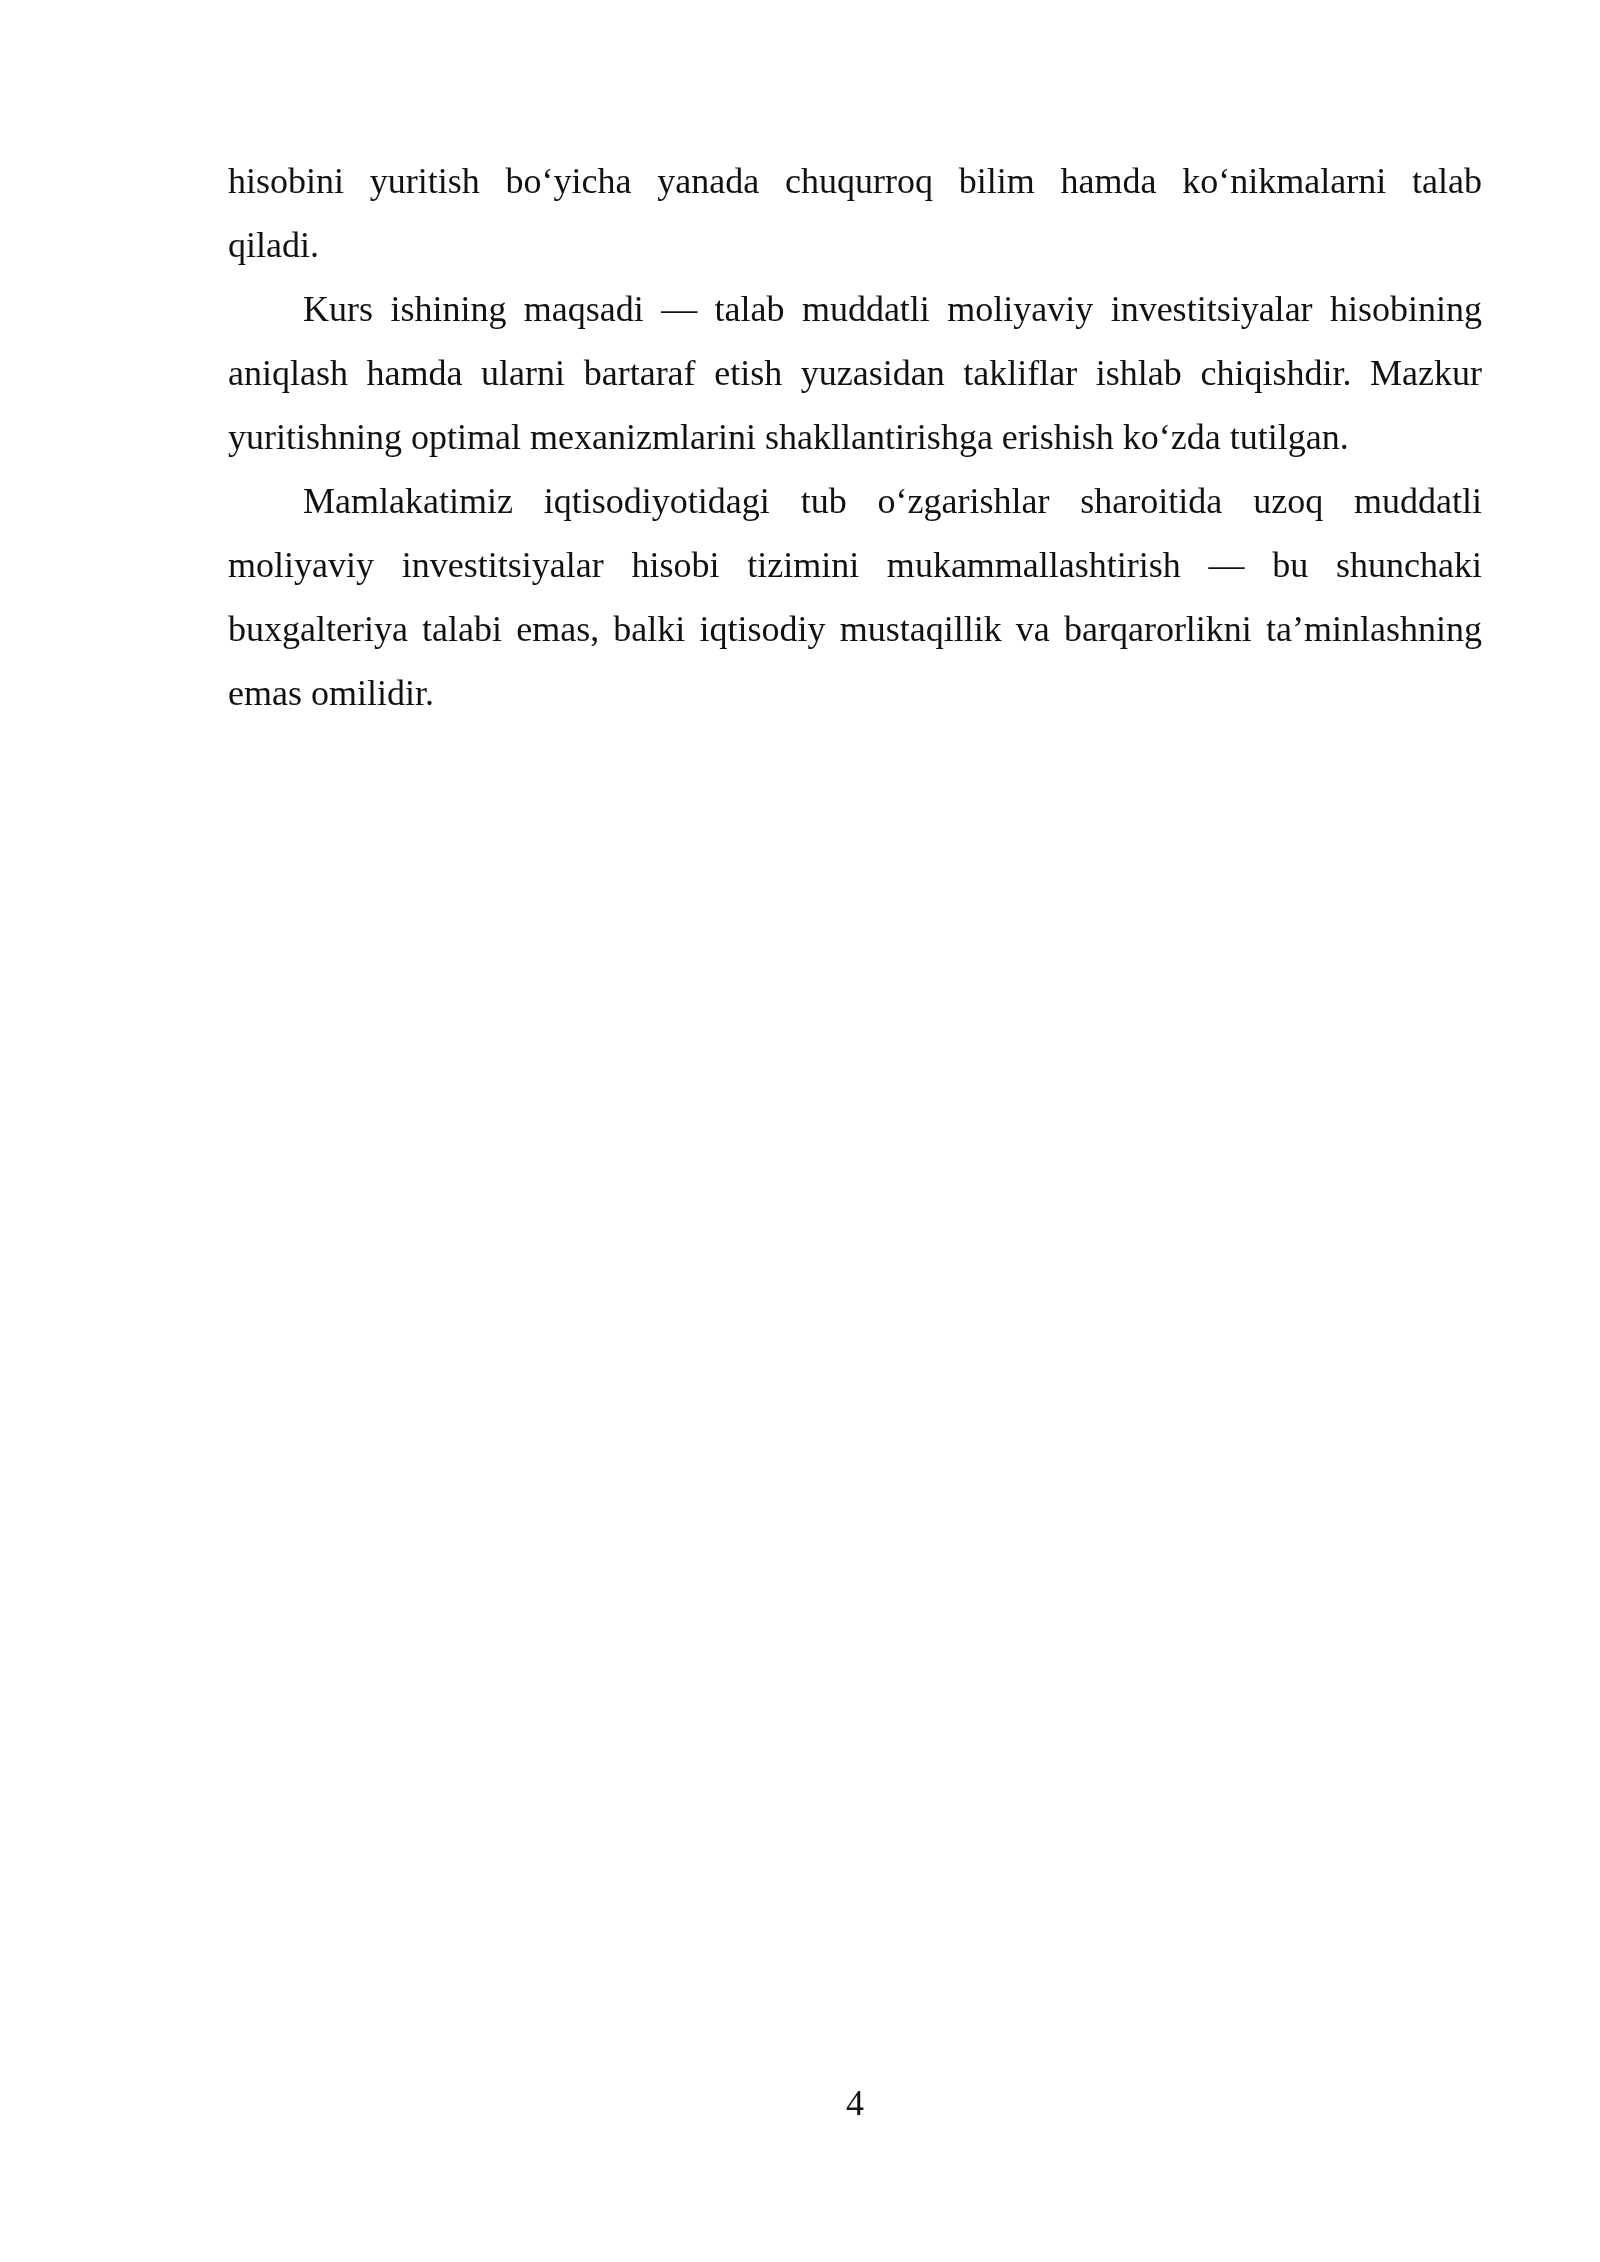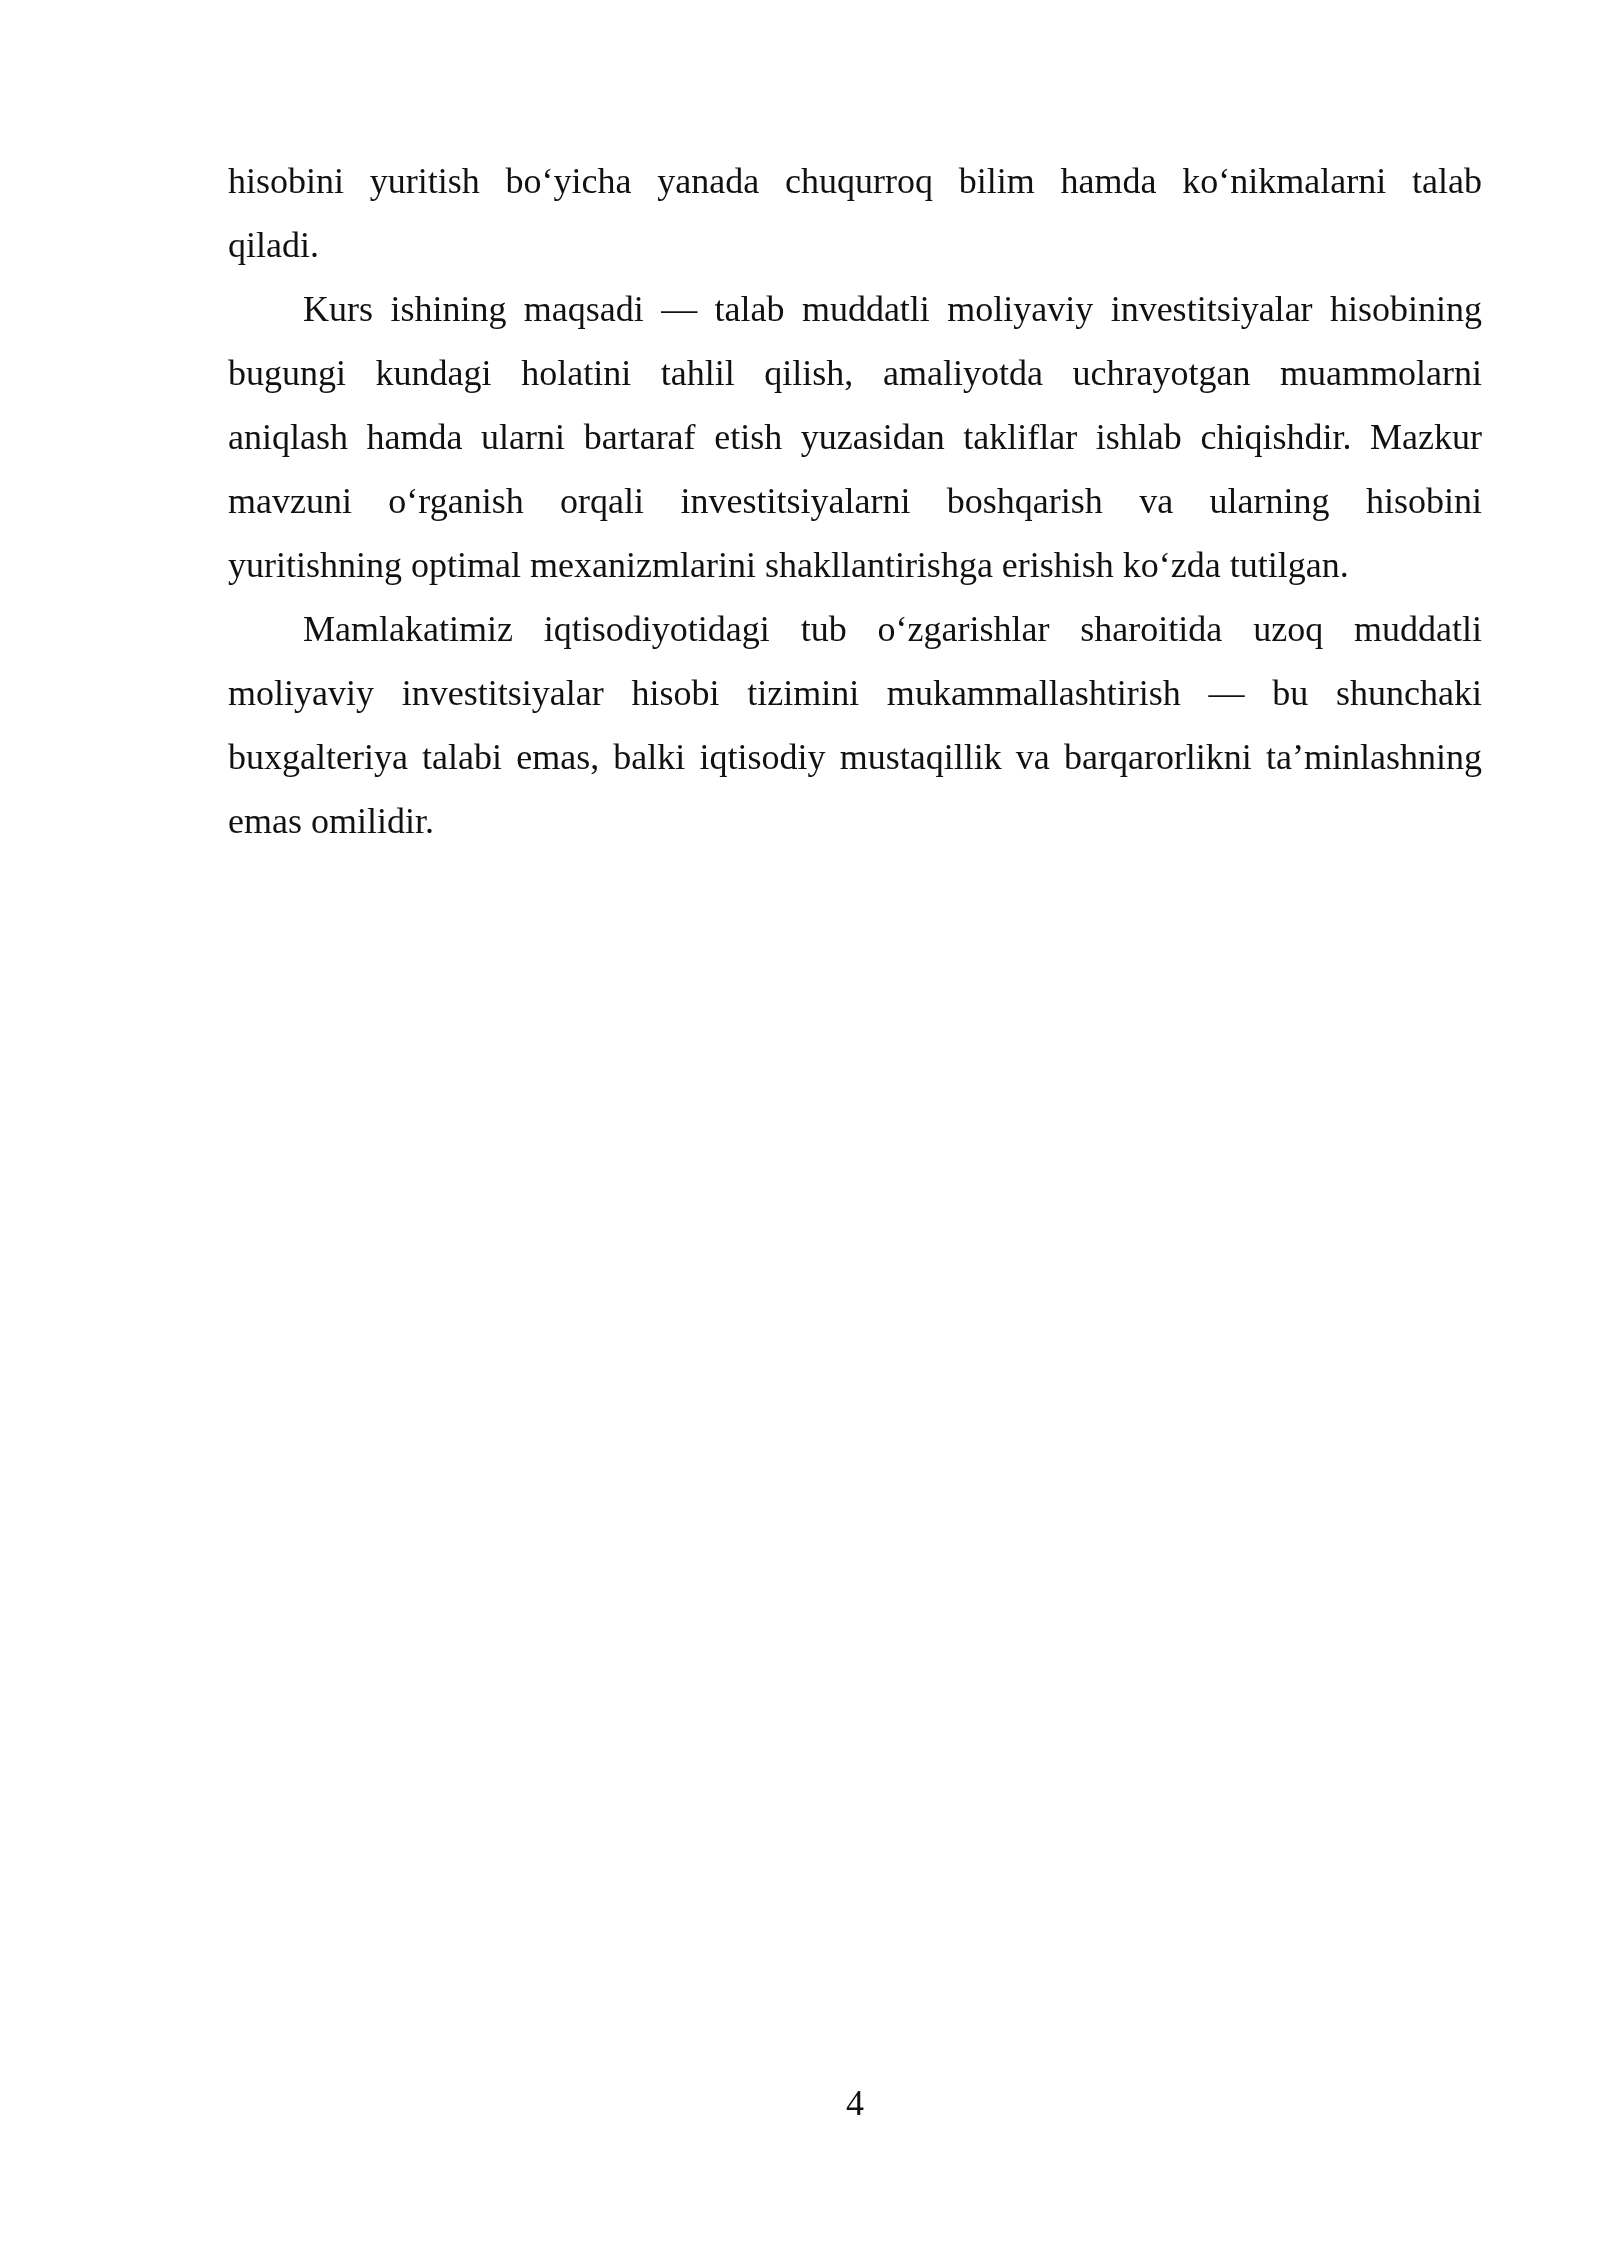--- a/index.html
+++ b/index.html
@@ -56,23 +56,21 @@
 <body>
 
 <div class="page">
 
   <div class="text-block">
 
     <div class="line">hisobini yuritish bo‘yicha yanada chuqurroq bilim hamda ko‘nikmalarni talab</div>
     <div class="line para-end">qiladi.</div>
 
     <div class="line indent">Kurs ishining maqsadi — talab muddatli moliyaviy investitsiyalar hisobining</div>
-    <div class="line">bugungi kundagi holatini tahlil qilish, amaliyotda uchrayotgan muammolarni</div>
     <div class="line">aniqlash hamda ularni bartaraf etish yuzasidan takliflar ishlab chiqishdir. Mazkur</div>
-    <div class="line">mavzuni o‘rganish orqali investitsiyalarni boshqarish va ularning hisobini</div>
     <div class="line para-end">yuritishning optimal mexanizmlarini shakllantirishga erishish ko‘zda tutilgan.</div>
 
     <div class="line indent">Mamlakatimiz iqtisodiyotidagi tub o‘zgarishlar sharoitida uzoq muddatli</div>
     <div class="line">moliyaviy investitsiyalar hisobi tizimini mukammallashtirish — bu shunchaki</div>
     <div class="line">buxgalteriya talabi emas, balki iqtisodiy mustaqillik va barqarorlikni ta’minlashning</div>
     <div class="line para-end">emas omilidir.</div>
 
   </div>
 
   <div class="footer">4</div>

